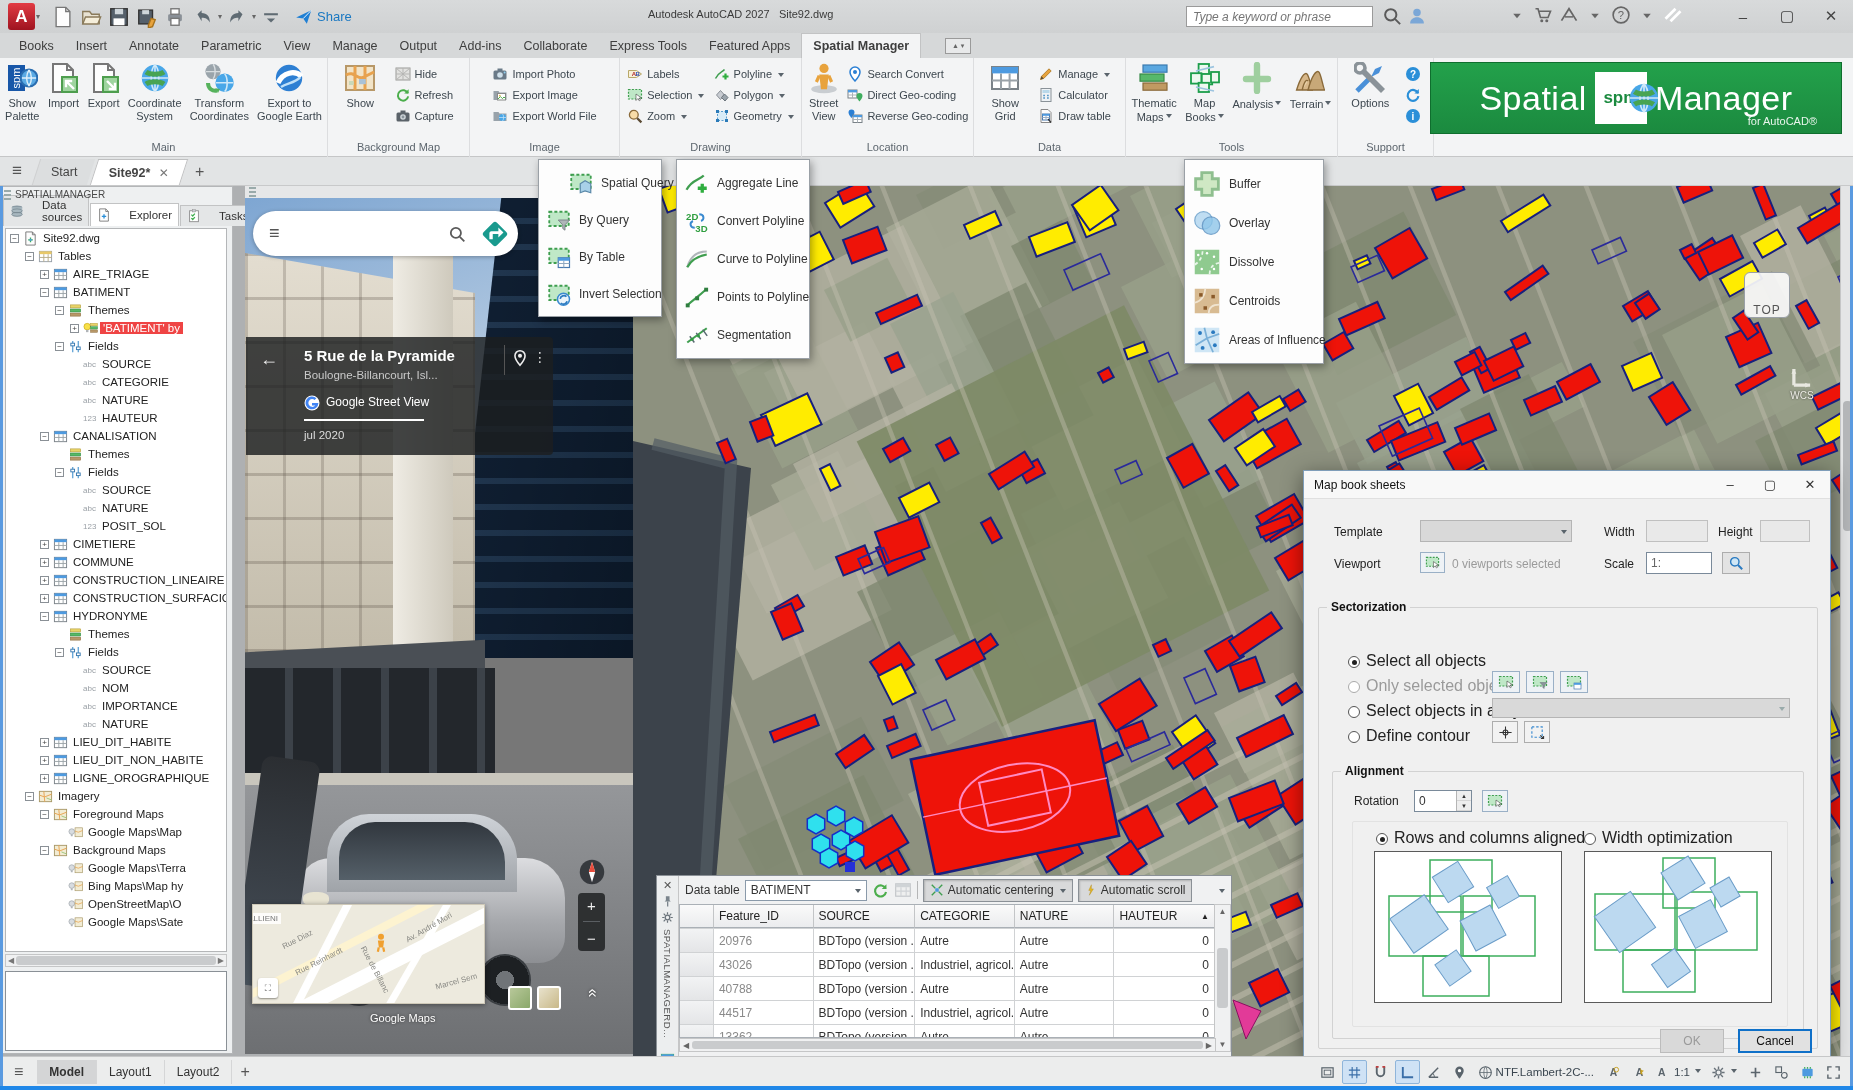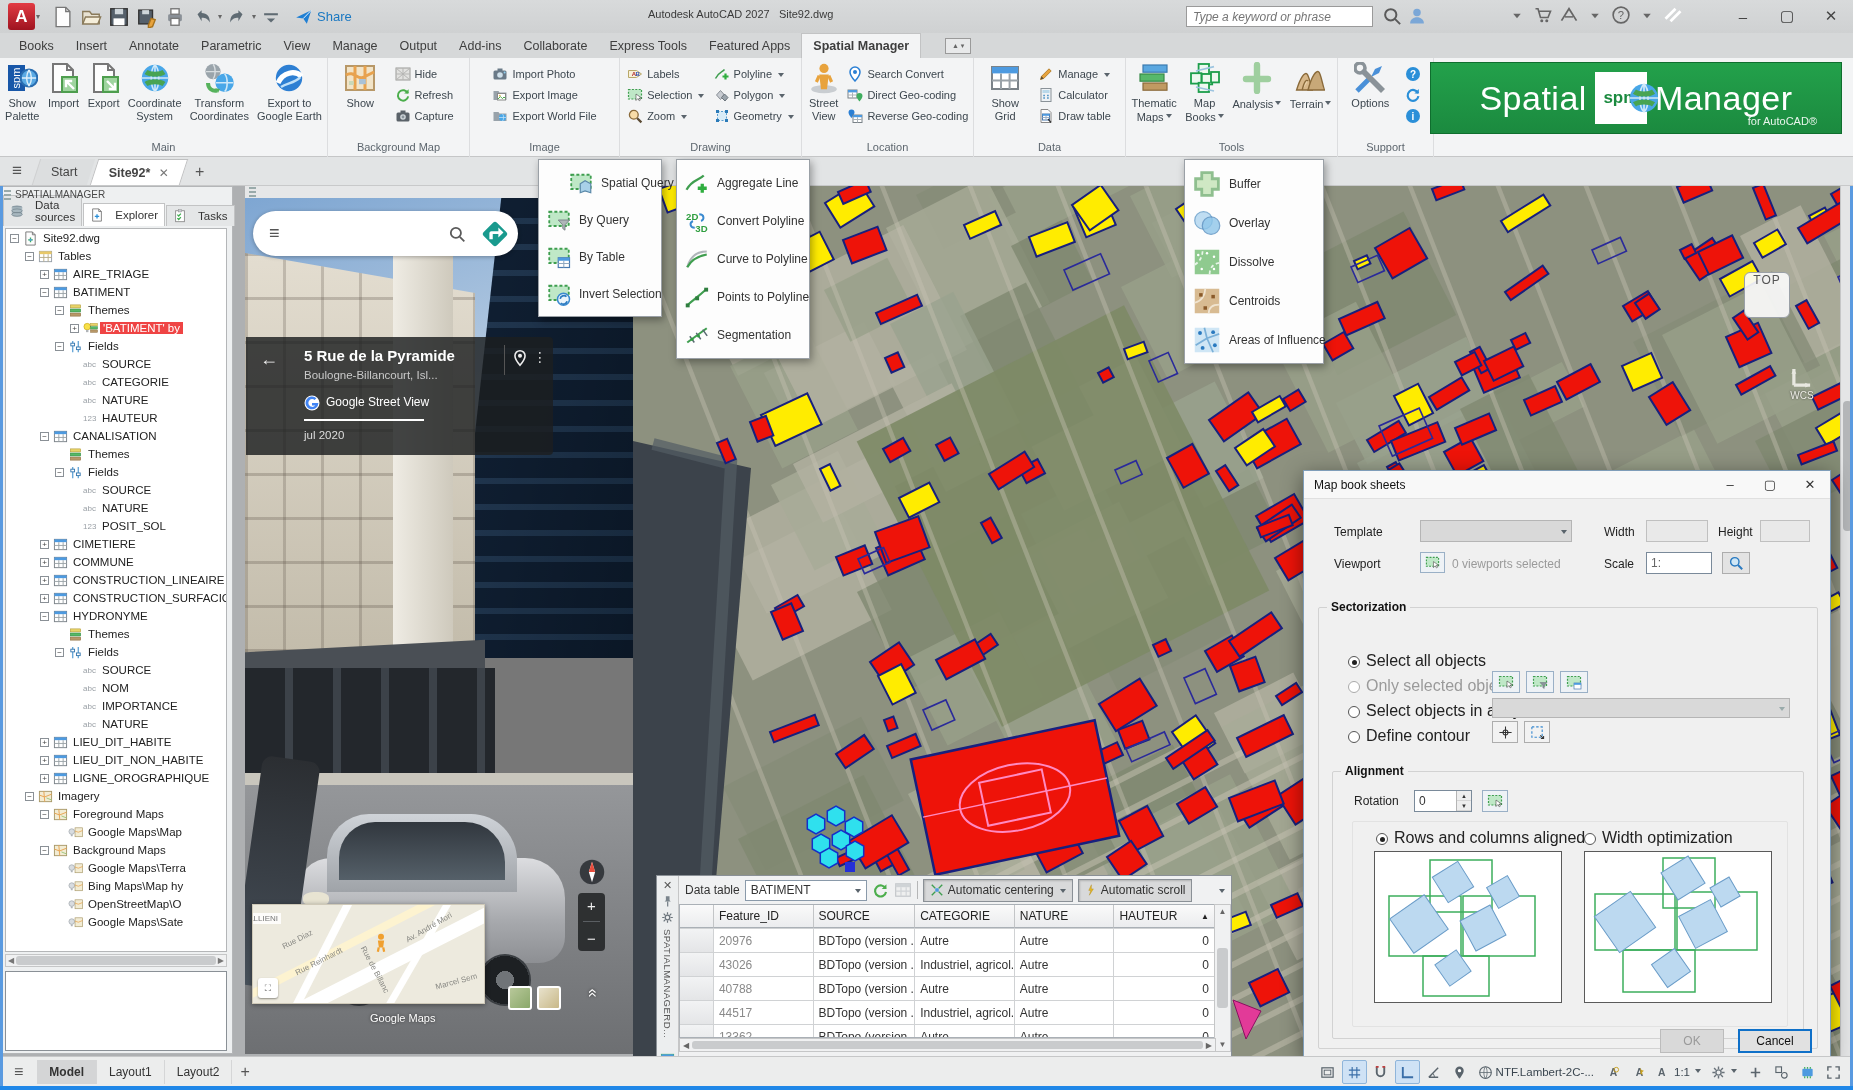--- a/index.html
+++ b/index.html
@@ -45,30 +45,30 @@
 .fham{font-size:17px;color:#555;margin:0 14px 4px 12px}
 .ftab{height:26px;padding:0 14px;display:flex;align-items:center;gap:8px;font-size:12.5px;color:#444;border-left:1px solid #cfd0d1;transform:skewX(-18deg);background:#dcdedf;margin-right:3px}
 .ftab>*{transform:skewX(18deg)}
 .ftab.act{background:#fff;border:1px solid #bfc0c1;border-bottom:none;font-weight:bold}
 .ftab .x{color:#777;font-size:12px}
 .fplus{font-size:16px;color:#555;margin:0 10px 4px 8px}
 
 .wsbase{position:absolute;left:0;top:186px;width:1853px;height:870px;background:#aeb0b2;z-index:1}
 
 .maparea{position:absolute;left:633px;top:186px;width:1220px;height:870px;overflow:hidden;z-index:2;background:#8d917f}
-.viewcube{position:absolute;left:1111px;top:86px;width:46px;height:46px;background:rgba(250,250,250,.92);border:1px solid #9aa0a6;border-radius:6px;display:flex;align-items:flex-start;justify-content:center;font-size:12px;color:#555;letter-spacing:1px}
+.viewcube{position:absolute;left:1111px;top:86px;width:46px;height:46px;background:rgba(250,250,250,.92);border:1px solid #9aa0a6;border-radius:6px;display:flex;align-items:flex-end;justify-content:center;font-size:12px;color:#555;letter-spacing:1px}
 .wcs{position:absolute;left:1156px;top:178px;display:flex;flex-direction:column;align-items:center;color:#f0f0e8;font-size:10px;text-shadow:0 0 2px #333}
 .mapscroll{position:absolute;right:0;top:0;width:13px;height:870px;background:#e4e5e6;border-left:1px solid #c5c6c7}
 .mapscroll .th{position:absolute;left:2px;top:215px;width:9px;height:130px;background:#b4b6b8;border-radius:4px}
 
 .palette{position:absolute;left:0;top:186px;width:233px;height:868px;background:#eef0f1;border:1px solid #b4b6b8;z-index:3}
 .pal-hd{height:15px;display:flex;align-items:center;font-size:10px;color:#4a4a4a;padding-left:14px;position:relative}
 .grip{position:absolute;left:3px;top:3px;width:7px;height:10px;background:repeating-linear-gradient(#9aa 0 2px,transparent 2px 4px)}
 .pal-tabs{display:flex;align-items:flex-end;height:24px;padding-left:2px;gap:1px}
-.ptab{display:flex;align-items:center;gap:11px;font-size:11.5px;color:#333;padding:3px 6px;background:#e4e6e7;border:1px solid #c2c3c4;border-bottom:none}
+.ptab{display:flex;align-items:center;gap:18px;font-size:11.5px;color:#333;padding:3px 6px;background:#e4e6e7;border:1px solid #c2c3c4;border-bottom:none}
 .ptab.act{background:#fff;height:23px}
 .tree{position:absolute;left:4px;top:41px;width:222px;height:724px;background:#fff;border:1px solid #b4b6b8;overflow:hidden}
 .trow{height:18px;display:flex;align-items:center;white-space:nowrap;font-size:11.5px;color:#222}
 .tg{width:9px;height:9px;border:1px solid #8a9096;background:#fff;font-size:8px;line-height:7px;text-align:center;color:#444;margin-right:4px;flex:none}
 .tlabel{padding:0 3px;overflow:hidden;text-overflow:clip}
 .trow.sel .tlabel{background:#ef4444;color:#fff}
 .fld-t{font-size:8px;color:#9aa0a6;width:16px;flex:none;letter-spacing:0}
 .hscroll{position:absolute;left:4px;top:767px;width:222px;height:13px;background:#f0f1f2;border:1px solid #c5c6c7;display:flex;align-items:center;justify-content:space-between;font-size:8px;color:#777;padding:0 2px}
 .hscroll .th{flex:1;height:9px;background:#c9cbcd;margin:0 2px;border-radius:3px}
 .cmdbox{position:absolute;left:4px;top:784px;width:222px;height:80px;background:#fff;border:1px solid #8a9096}

